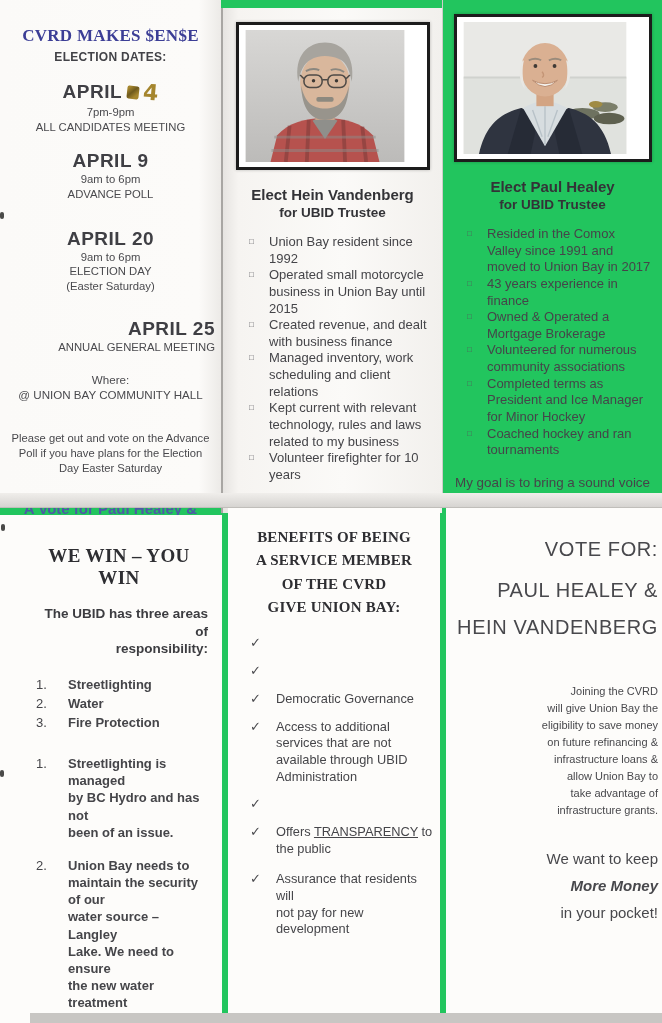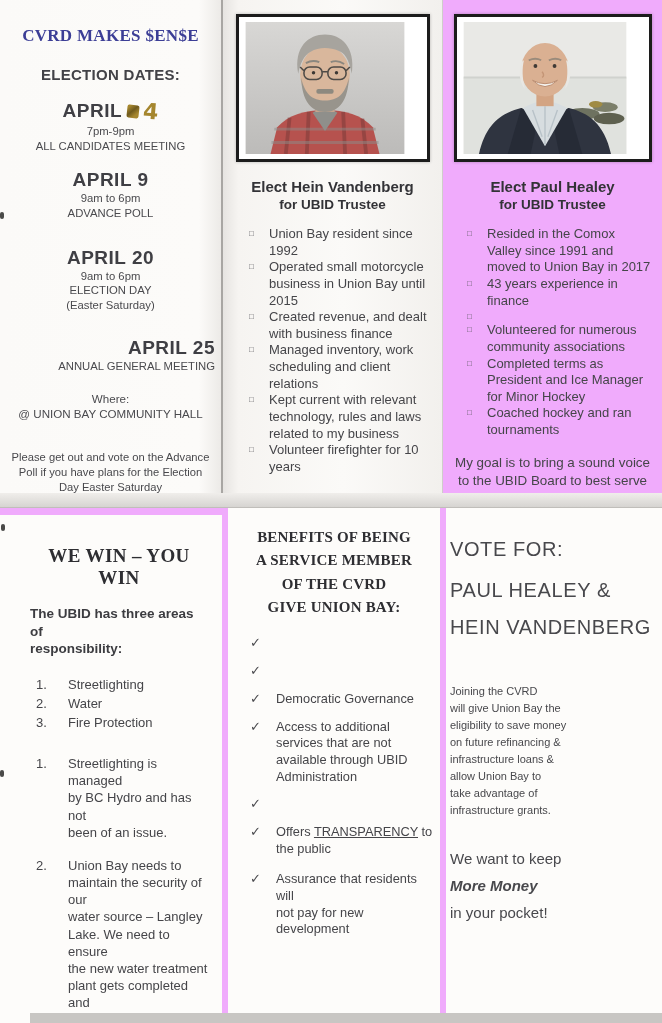--- a/index.html
+++ b/index.html
@@ -1,39 +1,39 @@
 <!DOCTYPE html>
 <html><head>
 <meta charset="utf-8">
 <style>
   html,body{margin:0;padding:0;background:#d8d6d3;}
-  #page{position:relative;width:662px;height:1023px;background:#f0abfc;overflow:hidden;
+  #page{position:relative;width:662px;height:1023px;background:#22c55e;overflow:hidden;
         font-family:"Liberation Sans",sans-serif;color:#45454a;}
   .panel{position:absolute;box-sizing:border-box;}
   
   #p-election{left:0;top:0;width:221px;height:505px;text-align:center;padding:26px 6px 0;
     background:linear-gradient(to right,#fbfaf8 0%,#fcfbf9 90%,#eceae7 100%);}
-  #p-hein{left:221px;top:0;width:221px;height:505px;text-align:center;padding:10px 8px 0;
+  #p-hein{left:221px;top:8px;width:221px;height:505px;text-align:center;padding:10px 8px 0;
     border-left:2px solid #a8a6a3;
     background:linear-gradient(to right,#e6e4e1 0%,#f6f4f1 7%,#fbfaf8 55%,#f2f0ed 100%);}
   #p-paul{left:442px;top:0;width:220px;height:505px;text-align:center;padding:10px 6px 0;
     border-left:1px solid #cfcdca;
     background:linear-gradient(to right,#efede a 0%,#fbfaf8 12%,#fbfaf8 80%,#efedea 100%);}
   #fold-h{position:absolute;left:0;top:493px;width:662px;height:14px;
     background:linear-gradient(#f0eeeb,#d6d4d1);border-bottom:1px solid #c0beba;}
   
   #p-wewin{left:0;top:515px;width:222px;height:638px;padding:30px 14px 0 30px;background:#fdfcfa;}
   #p-benefits{left:228px;top:508px;width:212px;height:515px;text-align:center;padding:18px 6px 0;background:#fdfcfa;}
-  #p-vote{left:446px;top:508px;width:216px;height:515px;text-align:left;padding:16px 4px 0;background:#fdfcfa;}
+  #p-vote{left:446px;top:508px;width:216px;height:515px;text-align:right;padding:16px 4px 0;background:#fdfcfa;}
   #strip-bottom{position:absolute;left:30px;top:1013px;width:632px;height:10px;background:#c8c6c3;}
   .speck{position:absolute;width:4px;height:7px;background:#4a4a48;border-radius:2px;}
   
   .serif-title{font-family:"Liberation Serif",serif;font-weight:bold;}
   #t-cvrd{font-size:17px;color:#3c3e96;letter-spacing:.3px;}
-  .sub-bold{font-size:15px;font-weight:bold;color:#424247;margin-top:20px;letter-spacing:.3px;}
+  .sub-bold{font-size:12px;font-weight:bold;color:#424247;margin-top:4px;letter-spacing:.3px;}
   .date-blk{margin-top:16px;}
   .date-day{font-size:19px;font-weight:bold;color:#3f3f44;letter-spacing:.5px;}
   .date-sub{font-size:11.3px;line-height:1.3;color:#4a4a4e;white-space:pre-line;}
   .scribble{display:inline-block;width:12px;height:13px;margin:0 1px 0 5px;vertical-align:-1px;
      background:linear-gradient(135deg,#a5862e 15%,#6f5a1d 45%,#a5862e 75%);border-radius:2px;transform:rotate(6deg);}
   .hand4{display:inline-block;font-size:22px;font-weight:bold;color:#a5862e;transform:rotate(5deg);
      font-family:"DejaVu Sans",sans-serif;margin-left:3px;vertical-align:-2px;}
   .note{font-size:11.2px;line-height:1.35;margin-top:28px;white-space:pre-line;color:#48484c;}
   .blue-msg{font-size:15px;font-weight:bold;color:#4d59a6;line-height:1.5;margin-top:22px;white-space:pre-line;}
   .photo-frame{margin:4px auto 0;width:178px;background:#fff;border:3px solid #1c1c1c;
@@ -41,26 +41,26 @@
   .photo-frame svg{display:block;width:162px;height:132px;}
   .cand-h1{font-size:15px;font-weight:bold;color:#333337;margin-top:16px;}
   .cand-h2{font-size:13.5px;font-weight:bold;color:#333337;margin-top:2px;}
   ul.blist{list-style:none;margin:14px 0 0;padding:0 0 0 18px;text-align:left;}
   ul.blist li{display:flex;font-size:13px;line-height:1.28;color:#454549;}
   ul.blist .b{width:20px;flex:0 0 20px;font-size:8px;padding-top:3px;color:#55555a;}
   ul.blist .t{white-space:pre-line;}
   .goal{font-size:13.4px;line-height:1.35;margin-top:15px;white-space:pre-line;color:#454549;}
   
   #t-wewin{font-size:19px;color:#2e2e32;text-align:center;letter-spacing:.4px;}
-  .wewin-sub{font-size:13.5px;font-weight:bold;text-align:left;color:#3c3c40;margin-top:16px;line-height:1.3;white-space:pre-line;}
+  .wewin-sub{font-size:13.5px;font-weight:bold;text-align:right;color:#3c3c40;margin-top:16px;line-height:1.3;white-space:pre-line;}
   ol.nlist{list-style:none;margin:18px 0 0;padding:0 0 0 6px;}
   ol.nlist li{display:flex;font-size:13px;line-height:1.32;color:#454549;margin-bottom:2px;}
   ol.nlist.spaced li{margin-bottom:16px;}
   ol.nlist .n{width:32px;flex:0 0 32px;}
-  ol.nlist .t{white-space:pre-line;}
+  ol.nlist .t{white-space:pre-line;font-weight:bold;}
   
   #t-benefits{font-size:15px;color:#2e2e32;line-height:1.55;white-space:pre-line;letter-spacing:.2px;}
   ul.clist{list-style:none;margin:16px 0 0;padding:0 0 0 16px;text-align:left;}
   ul.clist li{display:flex;font-size:12.8px;line-height:1.3;color:#454549;margin-bottom:11px;}
   ul.clist .c{width:26px;flex:0 0 26px;color:#4a4a4e;font-size:13px;}
   ul.clist .t{white-space:pre-line;}
   .u{text-decoration:underline;margin-top:20px;}
   
   .vote-line{font-size:20px;color:#48484c;letter-spacing:.6px;margin-top:14px;}
   .vote-body{font-size:11px;color:#48484c;line-height:1.55;margin-top:44px;white-space:pre-line;}
@@ -244,20 +244,22 @@
 Valley since 1991 and
 moved to Union Bay in 2017</span>
         </li>
       <li>
           <span class="b">□</span>
           <span class="t">43 years experience in
 finance</span>
         </li>
       <li>
           <span class="b">□</span>
+          <span class="t">Owned &amp; Operated a
+Mortgage Brokerage</span>
         </li>
       <li>
           <span class="b">□</span>
           <span class="t">Volunteered for numerous
 community associations</span>
         </li>
       <li>
           <span class="b">□</span>
           <span class="t">Completed terms as
 President and Ice Manager

